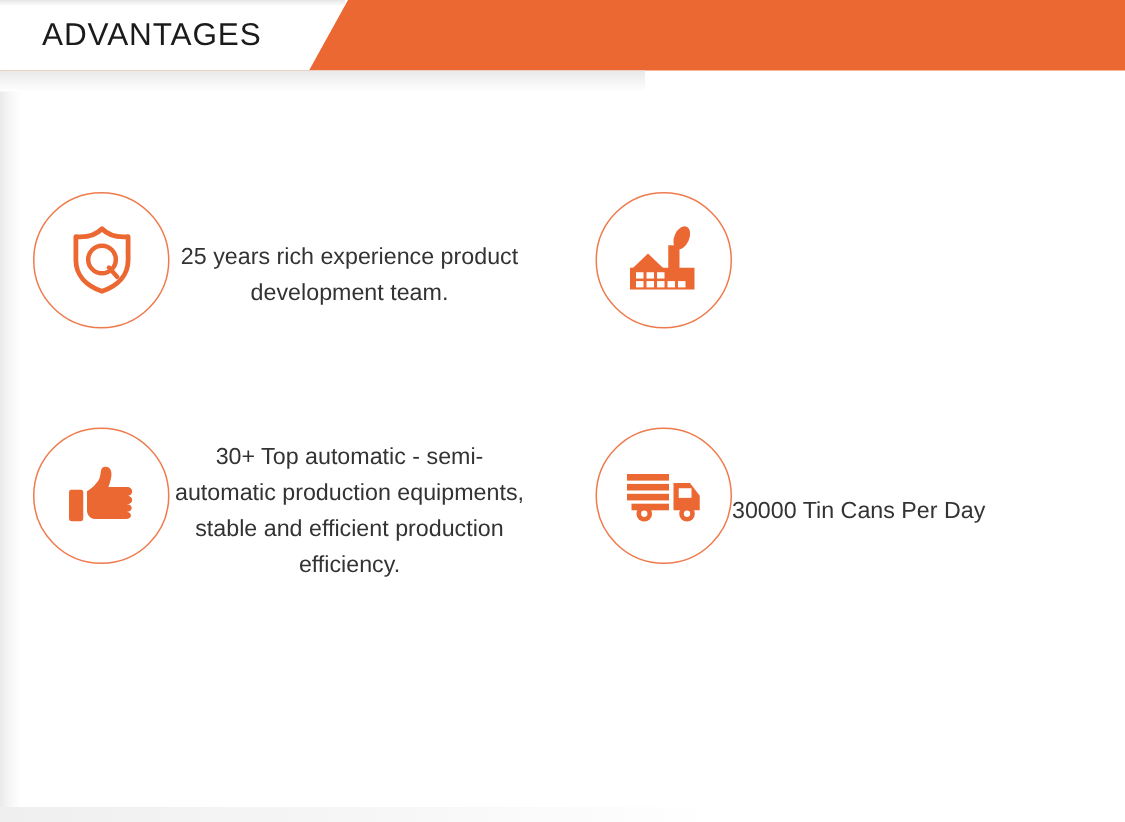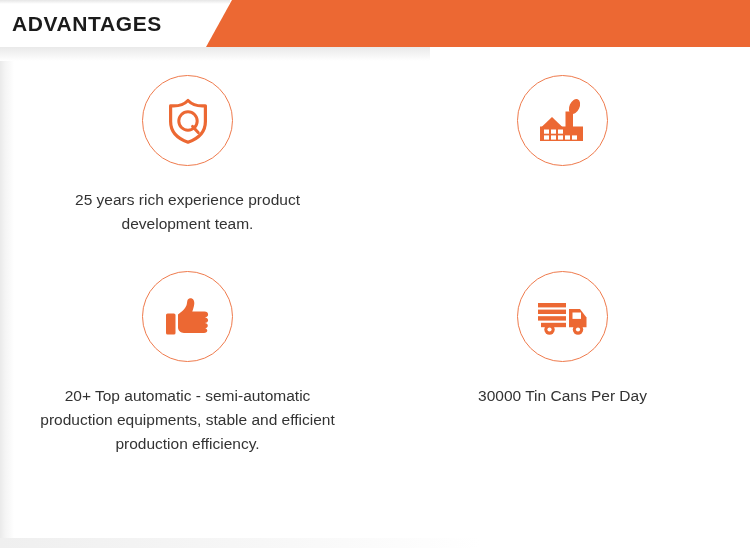--- a/index.html
+++ b/index.html
@@ -63,45 +63,45 @@
   .header-tab {
     position: absolute;
     left: 0; top: 0;
     width: 232px;
     height: 47px;
     background: #ffffff;
     clip-path: polygon(0 0, 232px 0, 206px 47px, 0 47px);
   }
   .header-title {
     position: absolute;
-    left: 12px;
+    left: 28px;
     top: 0;
     height: 47px;
     line-height: 47px;
     font-size: 21px;
-    font-weight: bold;
+    font-weight: normal;
     letter-spacing: 0.6px;
     color: #1b1b1b;
     white-space: nowrap;
   }
 
   
   .advantages-grid {
     position: absolute;
     left: 0;
     top: 75px;
     width: 750px;
     display: grid;
     grid-template-columns: 1fr 1fr;
     grid-template-rows: 196px auto;
   }
 
   .advantage-card {
     display: flex;
-    flex-direction: column;
+    flex-direction: row;
     align-items: center;
     padding: 0 22px;
   }
 
   .icon-circle {
     width: 91px;
     height: 91px;
     border: 1px solid #ef7b4d;
     border-radius: 50%;
     display: flex;
@@ -177,21 +177,21 @@
 
   <div class="advantage-card row-2">
     <div class="icon-circle">
       <svg width="50" height="46" viewBox="0 0 50 46" aria-hidden="true">
 
         <rect x="3" y="19.5" width="9.5" height="21" rx="1.6" fill="#ec6833"></rect>
 
         <path d="M15 20.5 C15 20.5 21.5 16.4 23.4 11.6 C24.6 8.4 23.6 5.2 26.3 4.4 C29.4 3.5 31.5 5.8 31.3 9.6 C31.1 13.1 29.3 17.6 29.3 17.6 L41.6 17.6 C43.7 17.6 45.1 18.9 45.1 20.6 C45.1 22.3 43.7 23.5 41.6 23.5 C43.7 23.5 45.1 24.7 45.1 26.3 C45.1 27.9 43.7 29.1 41.6 29.1 C43.5 29.1 44.8 30.2 44.8 31.7 C44.8 33.2 43.5 34.3 41.6 34.3 C43.2 34.3 44.3 35.3 44.3 36.6 C44.3 38 43 39 41 39 L21 39 C17.6 39 15 36.6 15 33.3 Z" fill="#ec6833"></path>
       </svg>
     </div>
-    <div class="advantage-text">20+ Top automatic - semi-automatic production equipments, stable and efficient production efficiency.</div>
+    <div class="advantage-text">30+ Top automatic - semi-automatic production equipments, stable and efficient production efficiency.</div>
   </div>
 
   <div class="advantage-card row-2">
     <div class="icon-circle">
       <svg width="54" height="40" viewBox="0 0 54 40" aria-hidden="true">
 
         <rect x="2" y="6" width="28" height="4.4" fill="#ec6833"></rect>
         <rect x="2" y="12.6" width="28" height="4.4" fill="#ec6833"></rect>
         <rect x="2" y="19.2" width="28" height="4.4" fill="#ec6833"></rect>
         <rect x="5" y="25.8" width="25" height="4.4" fill="#ec6833"></rect>

